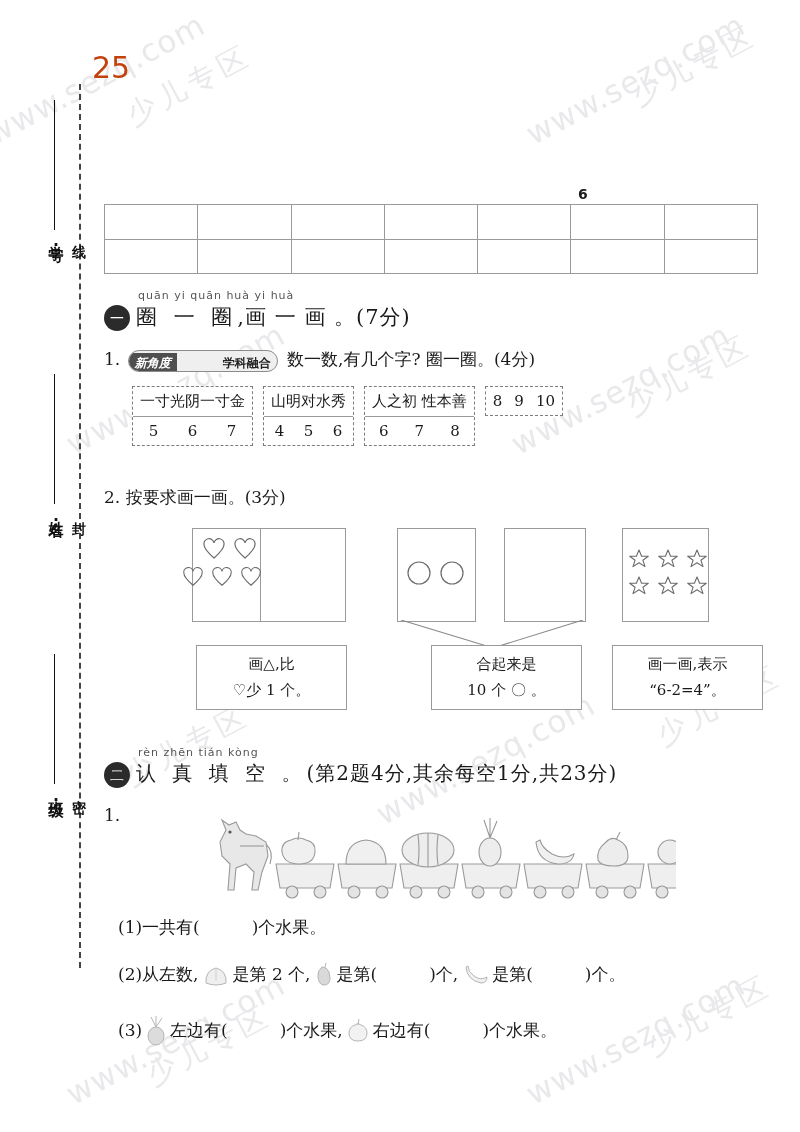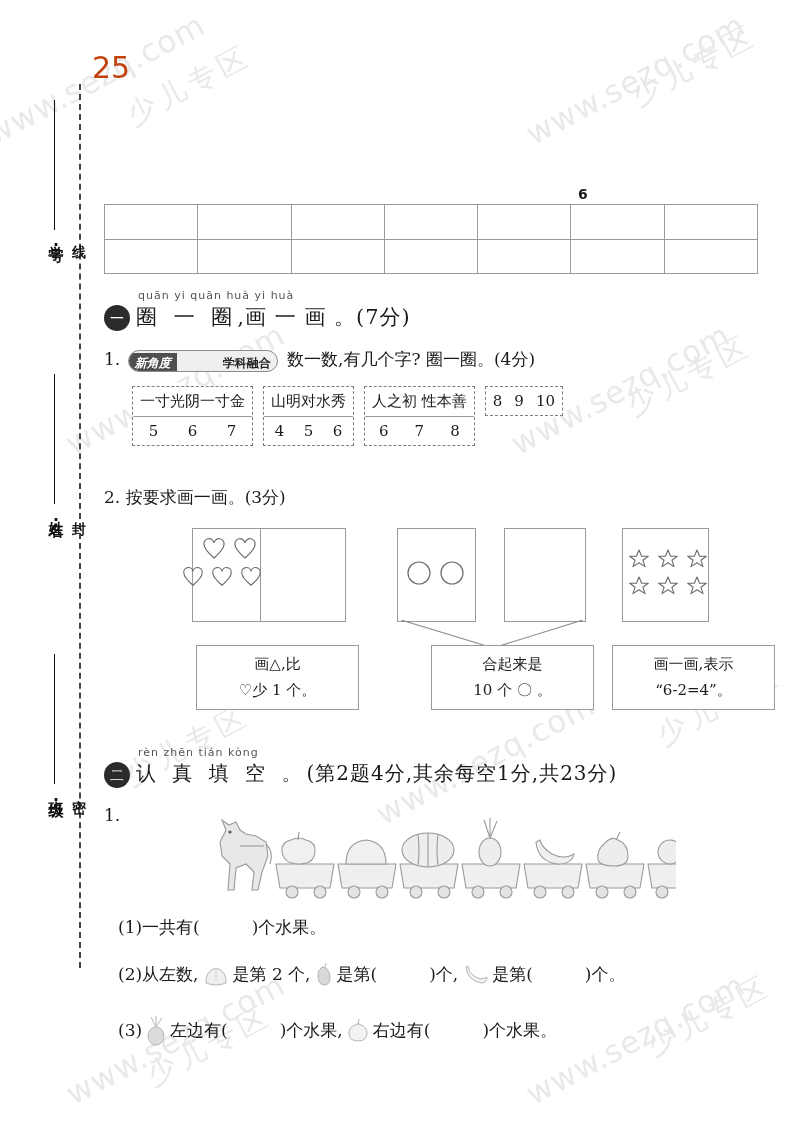--- a/index.html
+++ b/index.html
@@ -60,21 +60,21 @@
   .poem{border:1px dashed #7d7d7d;background:#fff;}
   .poem .p-txt{font-size:15px;padding:5px 7px 5px;text-align:center;white-space:nowrap;
                border-bottom:1px solid #9a9a9a;}
   .poem .p-num{font-size:15px;padding:5px 7px;display:flex;justify-content:space-around;gap:12px;
                font-family:"DejaVu Serif","Liberation Serif",serif;}
   
   .draw-area{position:absolute;left:104px;top:528px;width:660px;height:195px;}
   .sq{position:absolute;border:1px solid #9a9a9a;background:transparent;}
   .sq-split{position:absolute;top:0;bottom:0;width:0;border-left:1px solid #9a9a9a;}
   .cap{position:absolute;border:1px solid #9a9a9a;font-size:15px;line-height:1.75;
-       text-align:center;padding:5px 24px;background:#fff;}
+       text-align:center;padding:5px 18px;background:#fff;}
   .shapes{position:absolute;display:flex;flex-direction:column;gap:6px;}
   .shape-row{display:flex;gap:7px;justify-content:center;}
   svg{display:block;}
   
   .cart-wrap{position:absolute;left:196px;top:812px;width:480px;height:92px;}
   
   .blankline{position:absolute;font-size:17px;white-space:nowrap;}
   .gap{display:inline-block;width:52px;}
   .fruit-inline{display:inline-block;vertical-align:middle;margin:0 3px;}
 </style>

